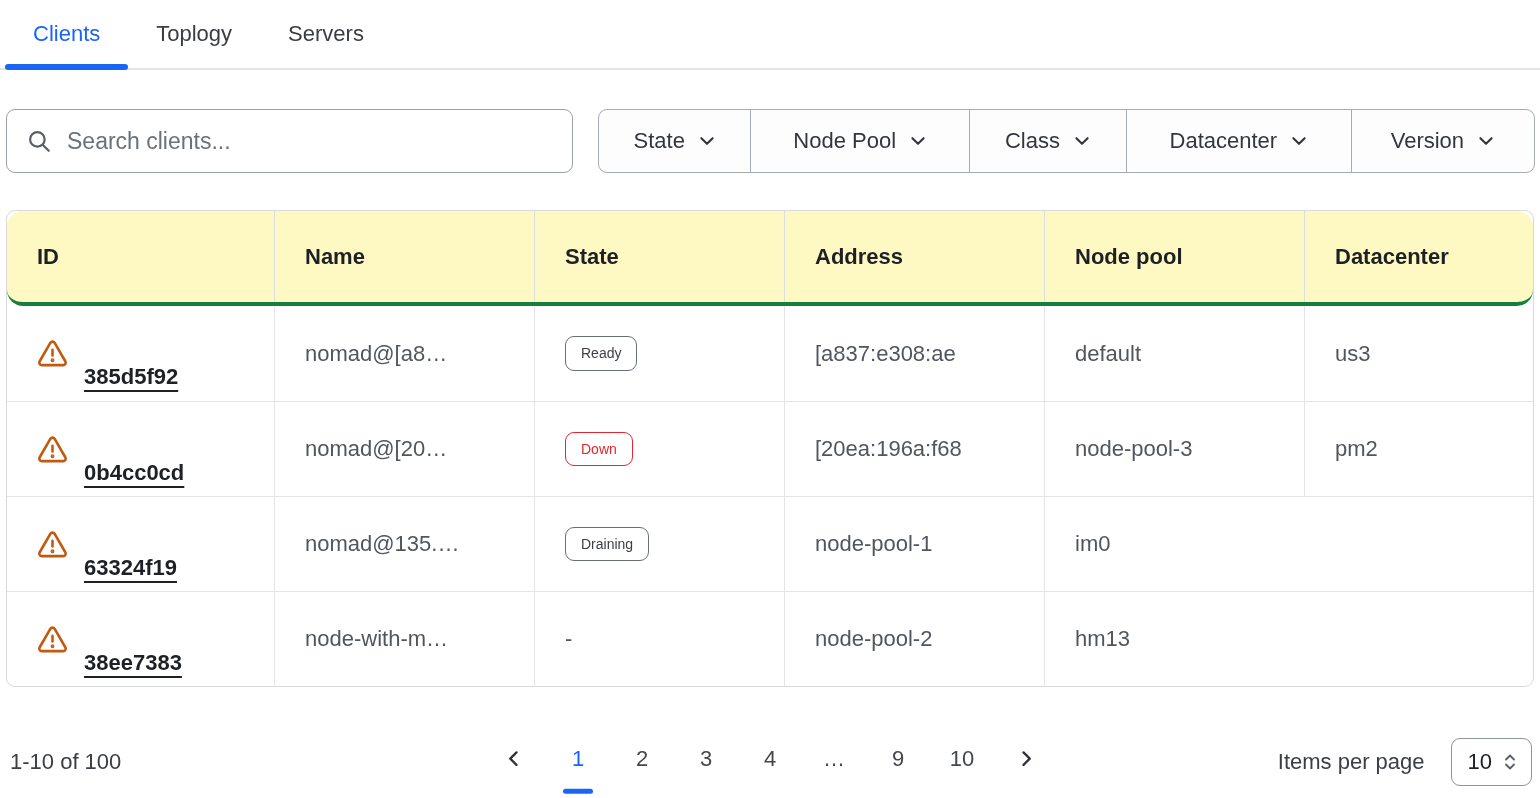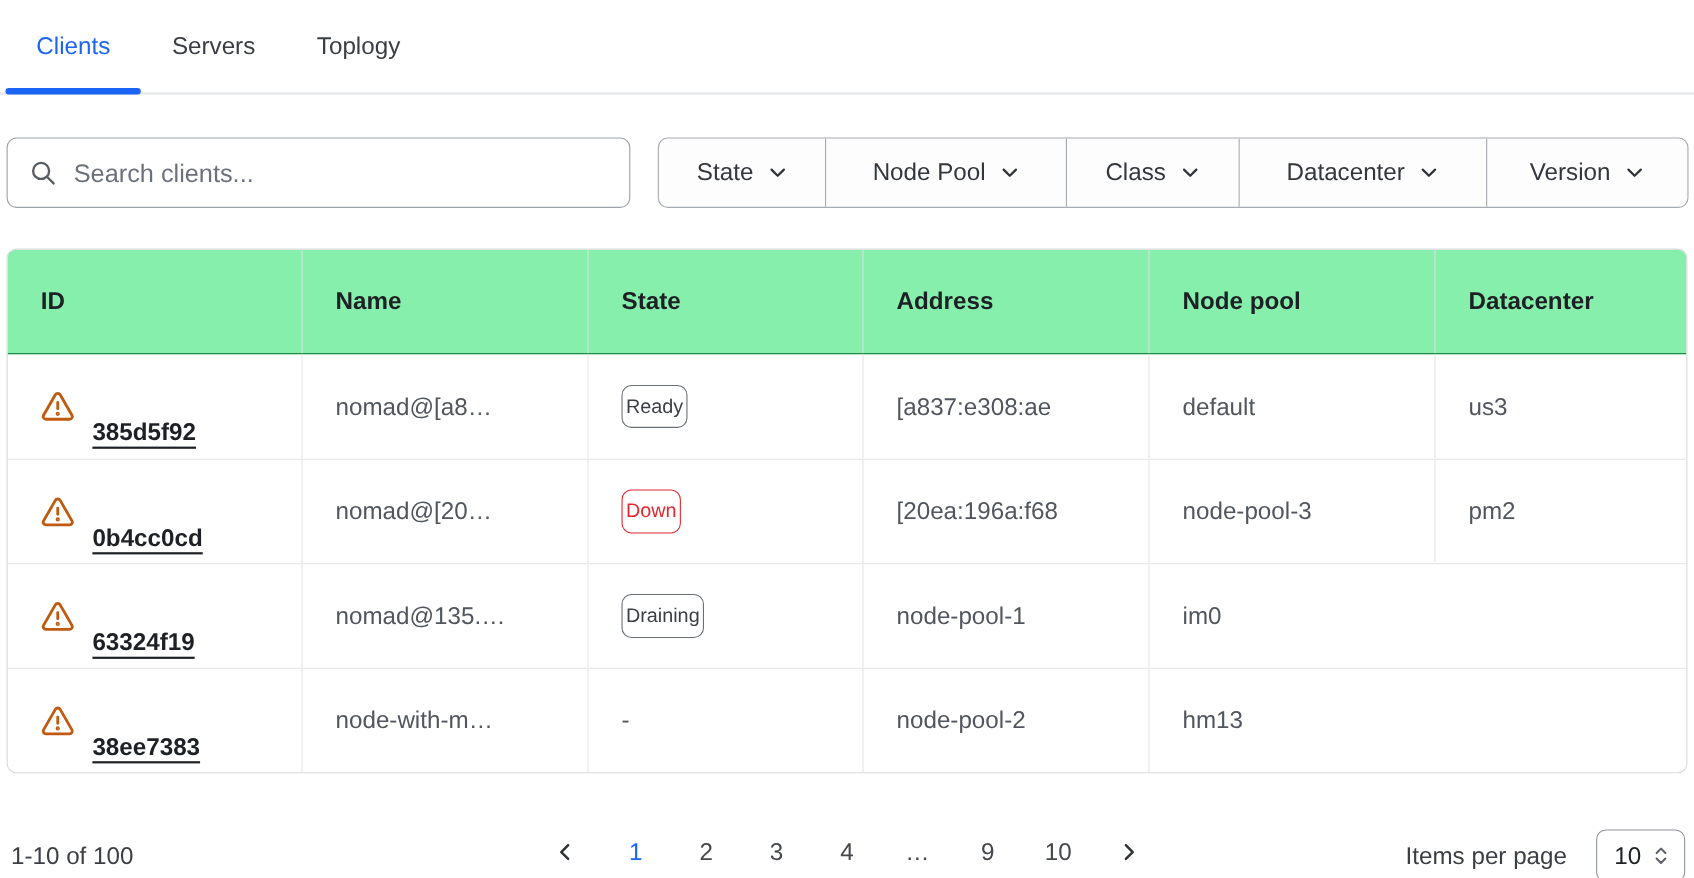--- a/index.html
+++ b/index.html
@@ -8,21 +8,21 @@
     width: 1540px; height: 798px;
     font-family: "Liberation Sans", sans-serif;
     color: #3b3e44;
     overflow: hidden;
     position: relative;
   }
 
   
   .tabbar {
     display: flex;
-    height: 86px;
+    height: 70px;
     border-bottom: 2px solid #e3e4e8;
     padding-left: 5px;
   }
   .tab {
     position: relative;
     display: flex;
     align-items: center;
     padding: 0 28px;
     font-size: 22px;
     font-weight: 500;
@@ -98,22 +98,23 @@
     border-radius: 9px;
     overflow: hidden;
     background: #fff;
   }
   .trow {
     display: grid;
     grid-template-columns: 267px 260px 250px 260px 260px 1fr;
     height: 95px;
   }
   .trow.thead {
-    background: #86efac;
-    border-bottom: 1px solid #15803d;
+    background: #fef9c3;
+    border-bottom: 4px solid #15803d;
+    border-radius: 16px;
   }
   .trow.tbody + .trow.tbody { border-top: 1px solid #e3e5e8; }
   .cell {
     display: flex;
     align-items: center;
     padding: 0 16px 0 30px;
     font-size: 22px;
     color: #51565e;
     overflow: hidden;
     white-space: nowrap;
@@ -129,24 +130,24 @@
     font-weight: 600;
     color: #1d2025;
     text-decoration: underline;
     text-underline-offset: 6px;
     text-decoration-thickness: 2px;
     cursor: pointer;
     margin-top: 47px;
   }
   .badge {
     display: inline-block;
-    padding: 8px 3px;
+    padding: 8px 15px;
     border-radius: 9px;
     border: 1.5px solid #696f77;
-    font-size: 18px;
+    font-size: 14px;
     color: #3c4046;
     line-height: 1.2;
   }
   .badge[data-kind="critical"] { border-color: #e0282e; color: #e0282e; }
   .badge[data-kind="warning"]  { border-color: #c25c10; color: #c25c10; }
 
   
   .footer {
     position: relative;
     margin: 43px 8px 0;
@@ -216,24 +217,24 @@
   svg { display: block; }
 </style>
 </head>
 <body>
 
 <nav class="tabbar">
   <div class="tab active">
     <span>Clients</span>
   </div>
   <div class="tab">
+    <span>Toplogy</span>
+  </div>
+  <div class="tab">
     <span>Servers</span>
-  </div>
-  <div class="tab">
-    <span>Toplogy</span>
   </div>
 </nav>
 
 <div class="toolbar">
   <div class="searchbox">
     <span>
       <svg viewBox="0 0 24 24" width="26" height="26" fill="none" stroke="#585d66" stroke-width="2">
         <circle cx="10.5" cy="10.5" r="6.7"></circle>
         <line x1="15.6" y1="15.6" x2="21" y2="21" stroke-linecap="round"></line>
       </svg>

